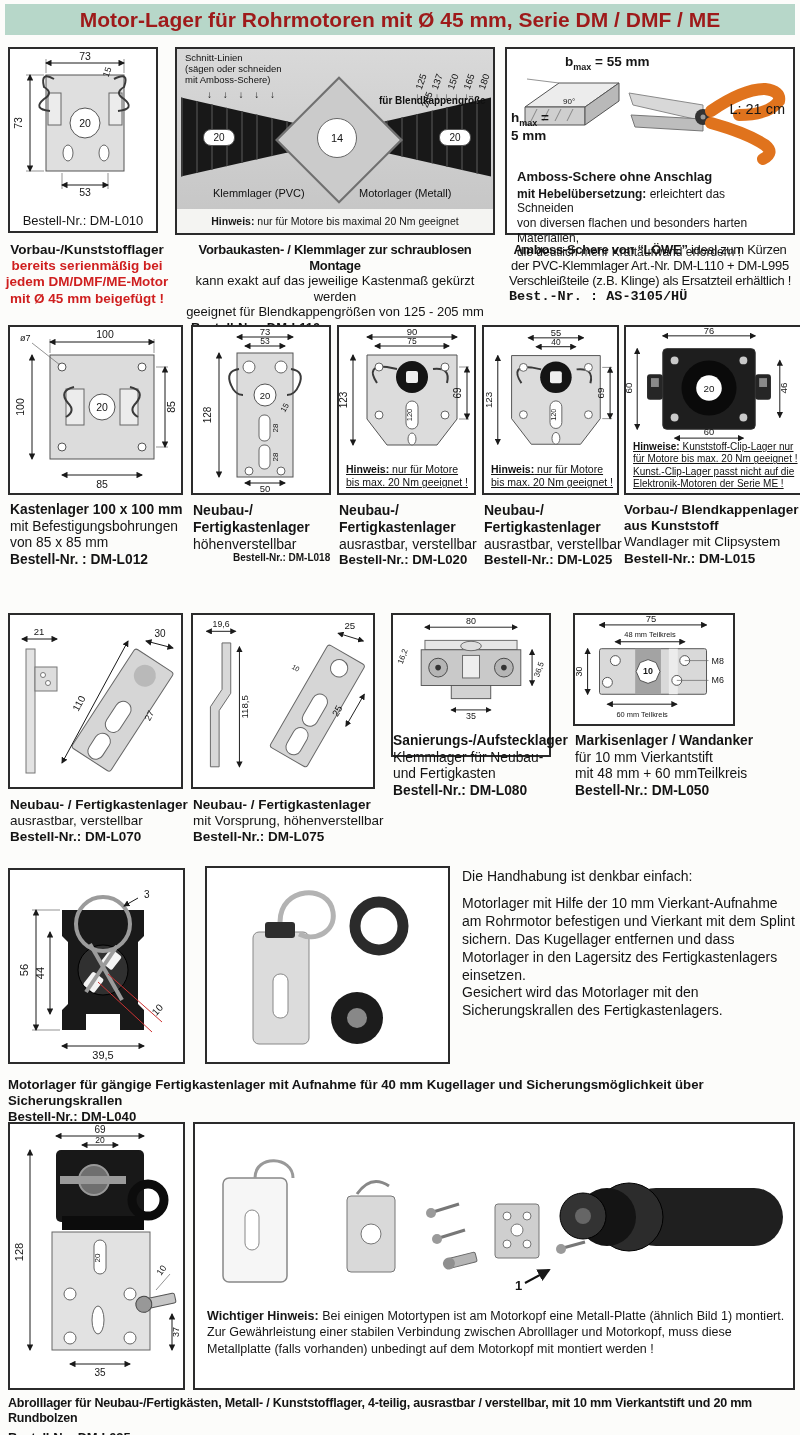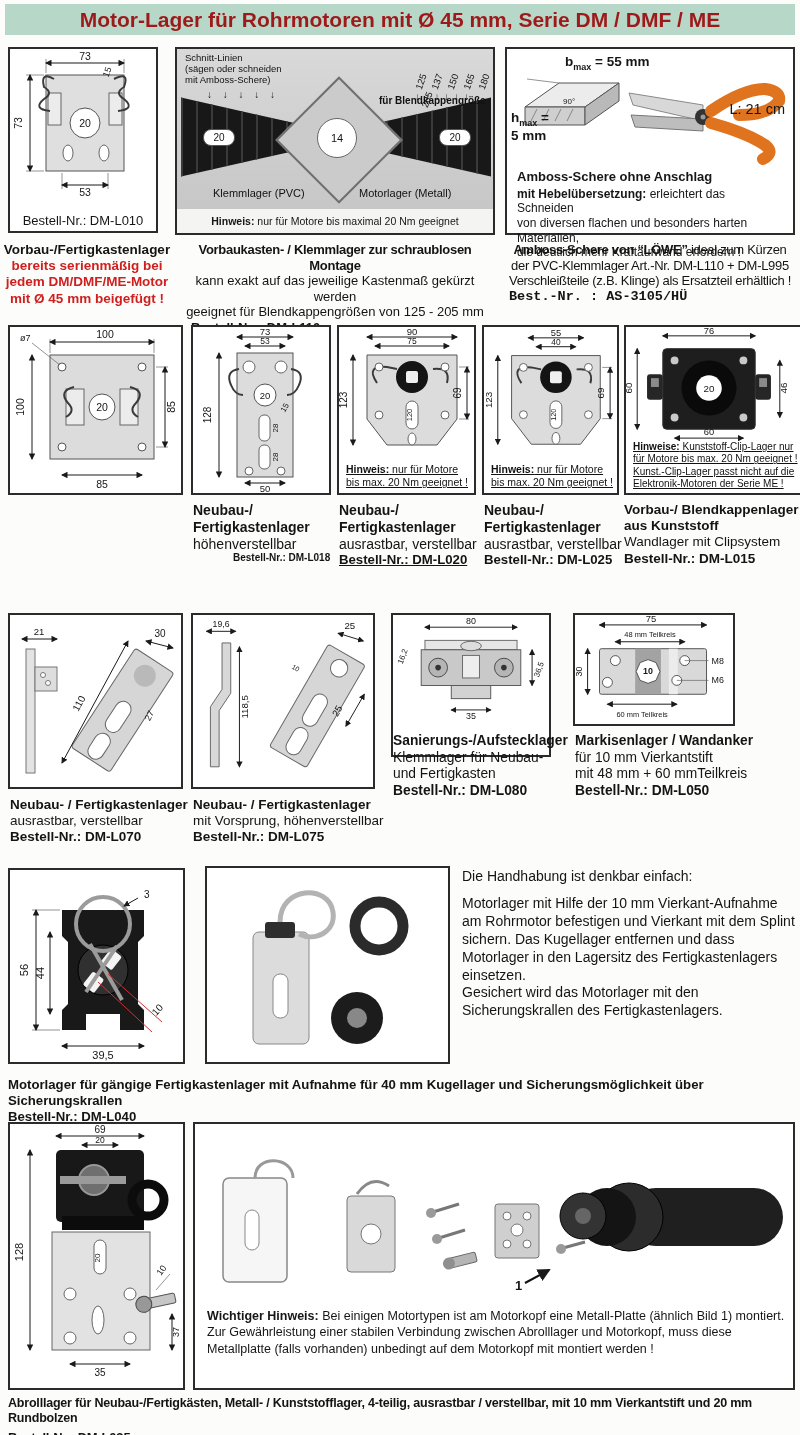--- a/index.html
+++ b/index.html
@@ -69,21 +69,21 @@
       </g>
       <text x="75" y="11" font-size="10.5" text-anchor="middle">73</text>
       <text transform="rotate(-90 12 74)" x="12" y="74" font-size="10.5" text-anchor="middle">73</text>
       <text transform="rotate(-70 100 24)" x="100" y="24" font-size="9" text-anchor="middle">15</text>
       <text x="75" y="78" font-size="10.5" text-anchor="middle">20</text>
       <text x="75" y="147" font-size="10.5" text-anchor="middle">53</text>
     </svg>
     <div class="ordtxt">Bestell-Nr.: DM-L010</div>
   </div>
   <div class="cap ctr" style="left:0;top:242px;width:174px;font-size:13.5px;">
-    <div class="b">Vorbau-/Fertigkastenlager</div>
+    <div class="b">Vorbau-/Kunststofflager</div>
     <div class="red">bereits serienmäßig bei</div>
     <div class="red">jedem DM/DMF/ME-Motor</div>
     <div class="red">mit Ø 45 mm beigefügt !</div>
   </div>
 
   <div class="box" style="left:175px;top:47px;width:320px;height:188px;">
     <div class="photo2">
       <div class="cutblk" style="left:4px;top:36px;width:120px;height:104px;clip-path:polygon(0 12%,100% 38%,100% 62%,0 88%);"></div>
       <div class="cutblk" style="left:194px;top:36px;width:120px;height:104px;clip-path:polygon(0 38%,100% 12%,100% 88%,0 62%);"></div>
       <div class="abs" style="left:117px;top:46px;width:86px;height:86px;background:#cbcbcb;border:2px solid #707070;transform:rotate(45deg);"></div>
@@ -181,20 +181,26 @@
         <line class="dim" x1="52" y1="148" x2="132" y2="148" marker-start="url(#arr)" marker-end="url(#arr)"></line>
       </g>
       <text x="10" y="14" font-size="9">ø7</text>
       <text x="95" y="11" font-size="10.5" text-anchor="middle">100</text>
       <text transform="rotate(-90 14 80)" x="14" y="80" font-size="10.5" text-anchor="middle">100</text>
       <text x="92" y="84" font-size="10.5" text-anchor="middle">20</text>
       <text transform="rotate(-90 165 80)" x="165" y="80" font-size="10.5" text-anchor="middle">85</text>
       <text x="92" y="161" font-size="10.5" text-anchor="middle">85</text>
     </svg>
   </div>
+  <div class="cap" style="left:10px;top:502px;width:178px;font-size:13.8px;">
+    <div class="b">Kastenlager 100 x 100 mm</div>
+    <div>mit Befestigungsbohrungen</div>
+    <div>von 85 x 85 mm</div>
+    <div class="b">Bestell-Nr. : DM-L012</div>
+  </div>
 
   <div class="box" style="left:191px;top:325px;width:140px;height:170px;">
     <svg width="136" height="166" viewBox="0 0 136 166">
       <g>
         <rect x="44" y="26" width="56" height="124" fill="#dcdcdc" stroke="#555"></rect>
         <circle cx="56" cy="40" r="6" fill="#fff" stroke="#666"></circle>
           <circle cx="88" cy="40" r="6" fill="#fff" stroke="#666"></circle>
         <circle cx="72" cy="68" r="11" fill="#fff" stroke="#555"></circle>
         <rect x="66" y="88" width="11" height="26" rx="5" fill="#fff" stroke="#666"></rect>
         <rect x="66" y="118" width="11" height="24" rx="5" fill="#fff" stroke="#666"></rect>
@@ -253,21 +259,21 @@
     </svg>
     <div class="hintt" style="left:7px;bottom:4px;">
       <div><span class="b">Hinweis:</span><span> nur für Motore</span></div>
       <div>bis max. 20 Nm geeignet !</div>
     </div>
   </div>
   <div class="cap" style="left:339px;top:502px;width:152px;font-size:14px;">
     <div class="b">Neubau-/</div>
     <div class="b">Fertigkastenlager</div>
     <div>ausrastbar, verstellbar</div>
-    <div class="b" style="font-size:13.2px;text-decoration:underline;">Bestell-Nr.: DM-L020</div>
+    <div class="b" style="font-size:13.2px;">Bestell-Nr.: DM-L020</div>
   </div>
 
   <div class="box" style="left:482px;top:325px;width:137px;height:170px;">
     <svg width="133" height="134" viewBox="0 0 135 134">
       <g>
         <polygon points="28,28 118,28 118,92 98,118 48,118 28,92" fill="#dcdcdc" stroke="#555"></polygon>
         <circle cx="73" cy="50" r="16" fill="#141414"></circle>
           <rect x="67" y="44" width="12" height="12" rx="2" fill="#efefef"></rect>
         <path class="wire" d="M38,56 q-12,-18 10,-16 l10,2"></path>
           <path class="wire" d="M94,42 q18,-2 14,14"></path>

